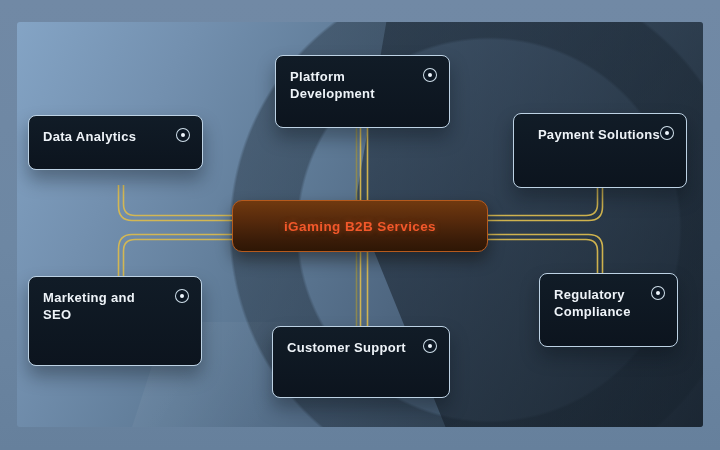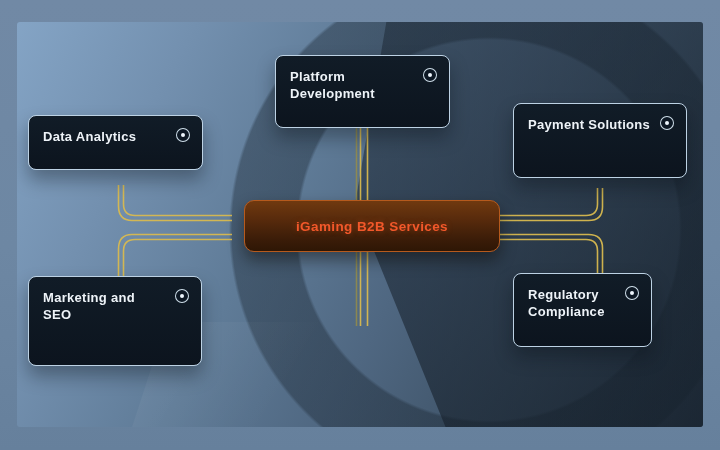--- a/index.html
+++ b/index.html
@@ -53,31 +53,31 @@
   }
   .dot-icon{
     flex:0 0 auto;width:12px;height:12px;border-radius:50%;
     border:1.5px solid rgba(218,234,246,.95);background:#0d1824;
     display:flex;align-items:center;justify-content:center;margin-top:1px;
   }
   .dot-icon i{display:block;width:4px;height:4px;border-radius:50%;background:#eef6fd;}
 
   .node.platform {left:258px;top:33px;width:175px;height:73px;}
   .node.data     {left:11px; top:93px;width:175px;height:55px;}
-  .node.payment  {left:496px;top:81px;width:174px;height:75px;}
+  .node.payment  {left:496px;top:91px;width:174px;height:75px;justify-content:flex-end;}
   .node.marketing{left:11px; top:254px;width:174px;height:90px;}
-  .node.regulatory{left:496px;top:251px;width:139px;height:74px;}
+  .node.regulatory{left:522px;top:251px;width:139px;height:74px;}
   .node.customer {left:255px;top:304px;width:178px;height:72px;}
 
   .center-node{
     position:absolute;left:215px;top:178px;width:256px;height:52px;box-sizing:border-box;
     background:linear-gradient(180deg,#70390f 0%,#572a0c 38%,#3a1c08 78%,#2e1605 100%);
     border:1.5px solid #b65a1d;border-radius:10px;
     box-shadow:0 8px 16px rgba(10,8,4,.45);
-    display:flex;align-items:center;justify-content:center;margin-left:12px;
+    display:flex;align-items:center;justify-content:center;
   }
   .center-node .lbl{
     color:#f2582a;font-weight:bold;font-size:13.5px;letter-spacing:.4px;
     text-shadow:0 0 6px rgba(242,88,42,.35);
   }
 </style>
 </head>
 <body>
 
 <div class="frame">
@@ -138,19 +138,25 @@
         </span>
     </div>
 
     <div class="node regulatory">
       <div class="lbl">Regulatory Compliance</div>
       <span class="dot-icon">
           <i></i>
         </span>
     </div>
 
+    <div class="node customer">
+      <div class="lbl">Customer Support</div>
+      <span class="dot-icon">
+          <i></i>
+        </span>
+    </div>
 
     <div class="center-node">
       <div class="lbl">iGaming B2B Services</div>
     </div>
 
   </div>
 </div>
 
 </body></html>

